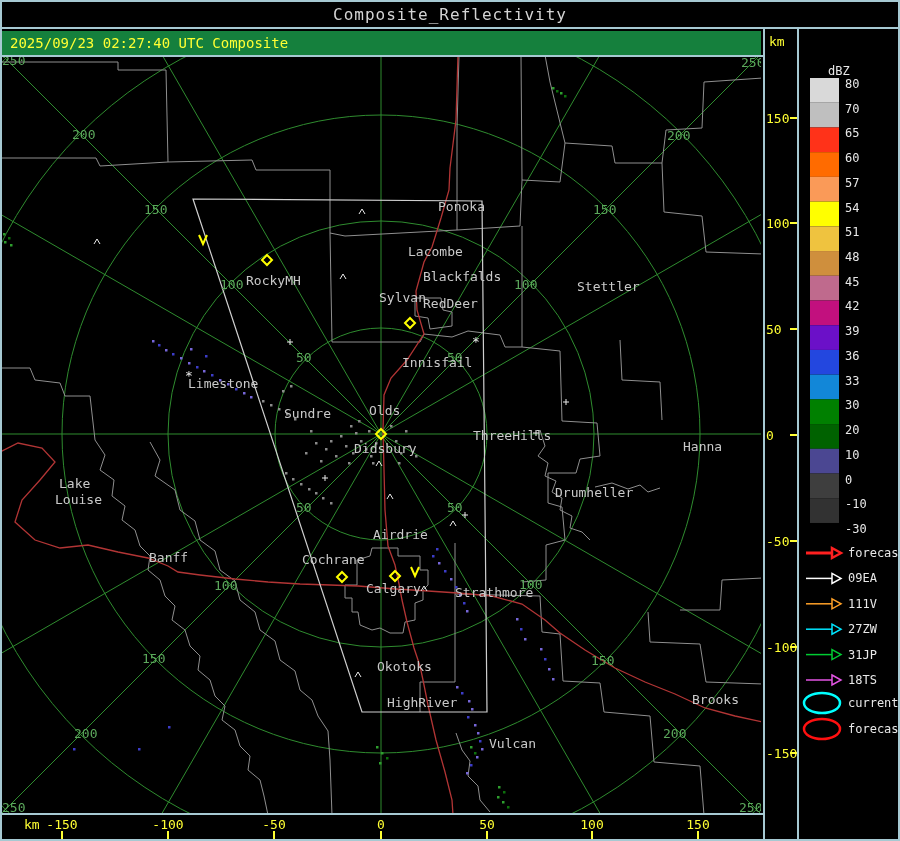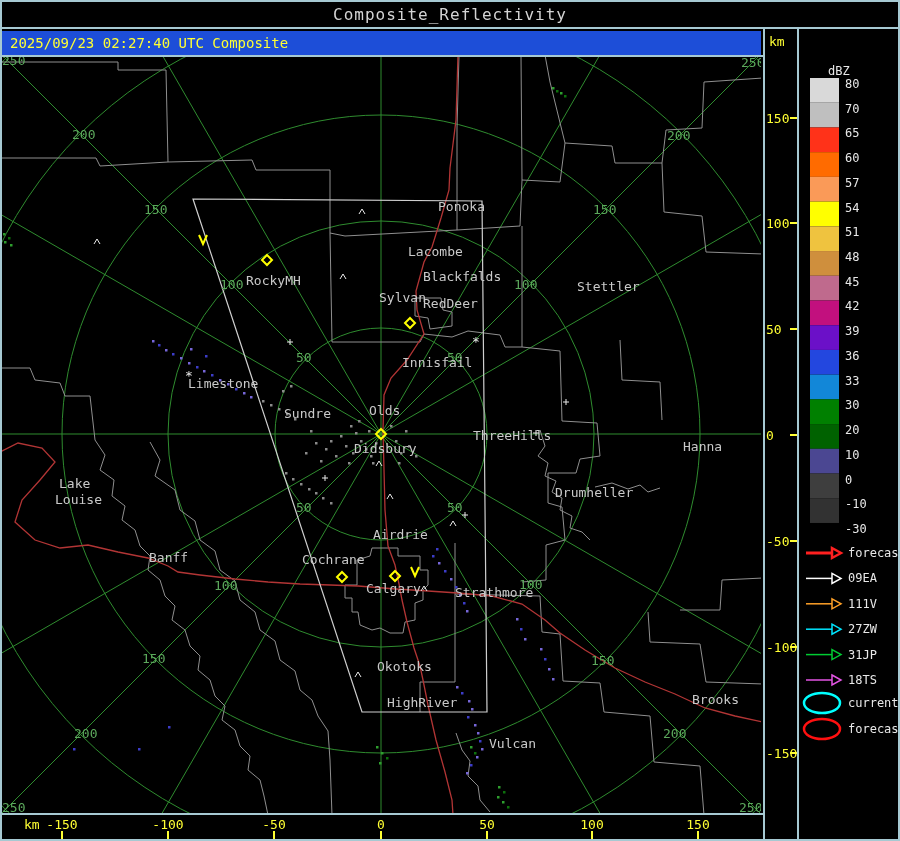--- a/index.html
+++ b/index.html
@@ -8,21 +8,21 @@
     font-family:"DejaVu Sans Mono","Liberation Mono",monospace;
   }
   .hline,.vline{position:absolute;background:#A6C9D2;}
   #title-bar{
     position:absolute;left:0;top:0;width:900px;height:29px;box-sizing:border-box;
     border:2px solid #A6C9D2;display:flex;align-items:center;justify-content:center;
     color:#D4D4D4;font-size:16px;letter-spacing:1px;background:#000;
   }
   #info-bar{
     position:absolute;left:2px;top:31px;width:759px;height:24px;
-    display:flex;align-items:center;color:#FFFF33;font-size:14px;background:#1d4ed8;text-align:center;
+    display:flex;align-items:center;color:#FFFF33;font-size:14px;background:#15803d;text-align:center;
   }
   #info-date{padding-left:8px;}
   svg text{font-family:"DejaVu Sans Mono","Liberation Mono",monospace;}
   #map-svg{position:absolute;left:0;top:55px;}
   #bottom-axis-svg{position:absolute;left:0;top:815px;}
   #right-axis-svg{position:absolute;left:763px;top:29px;}
   #legend-svg{position:absolute;left:799px;top:29px;}
   #km-top{position:absolute;left:769px;top:34px;color:#FFFF33;font-size:13px;}
 </style>
 </head>

